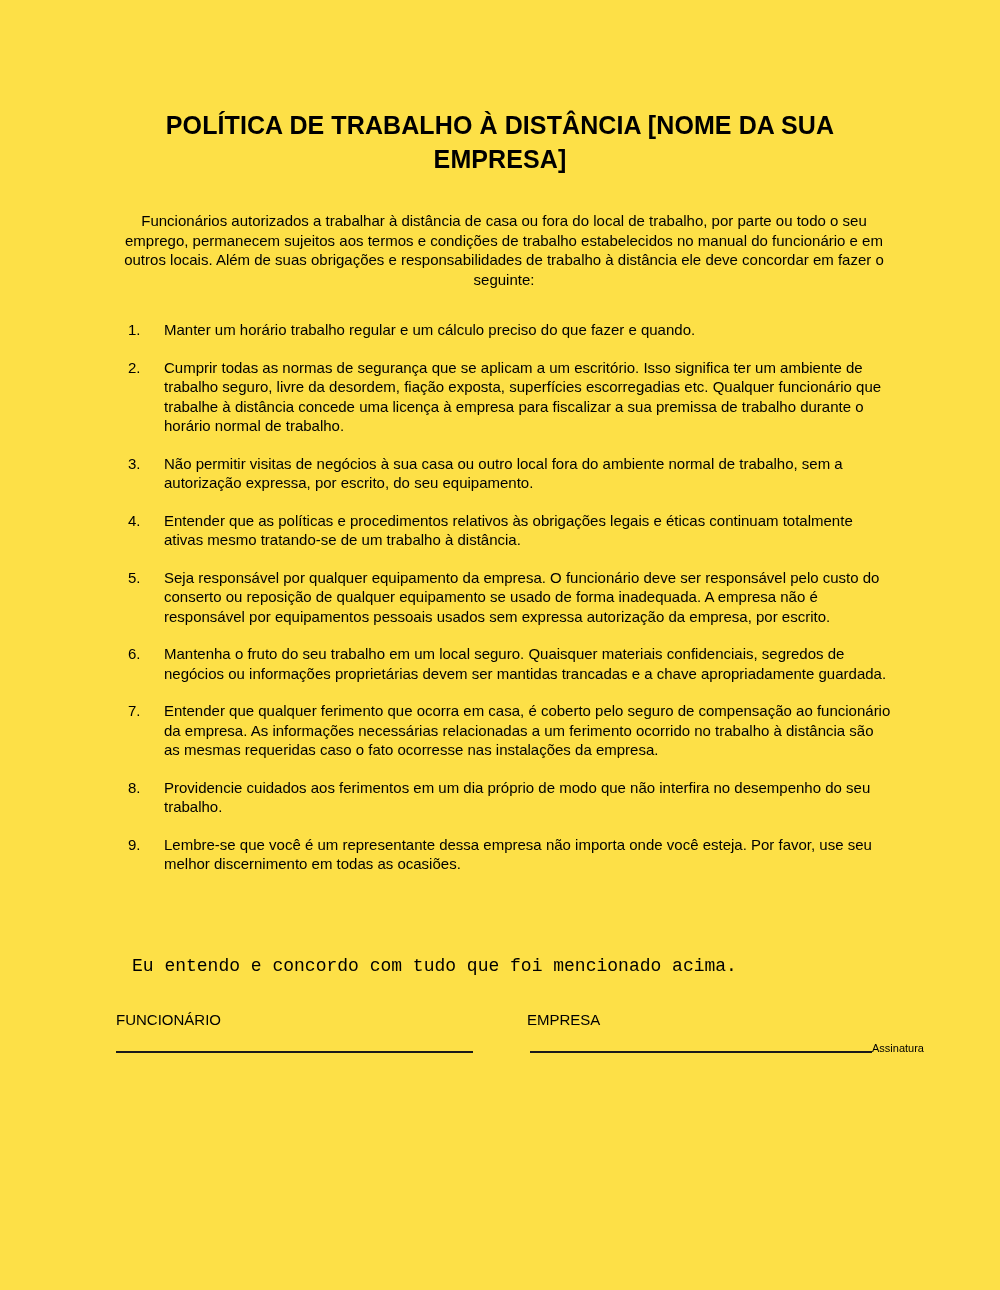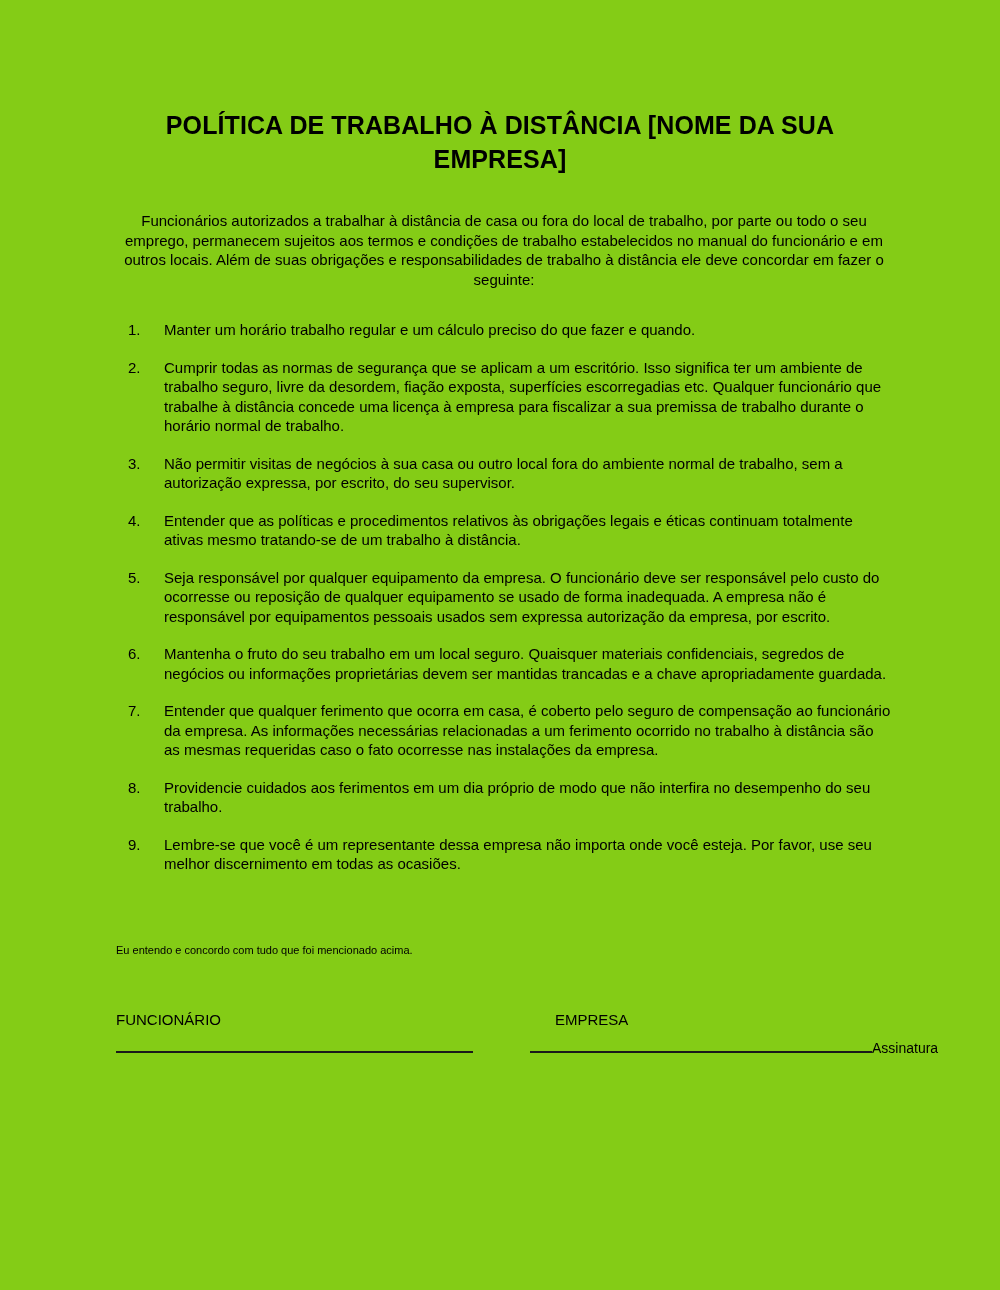--- a/index.html
+++ b/index.html
@@ -14,21 +14,21 @@
     font-family: "Liberation Sans", sans-serif;
     color: #000000;
     -webkit-font-smoothing: antialiased;
   }
 
   .page {
     position: relative;
     width: 1000px;
     height: 1290px;
     box-sizing: border-box;
-    background: #84cc16;
+    background: #fde047;
     overflow: hidden;
   }
 
   
   .doc-title {
     position: absolute;
     left: 140px;
     top: 108px;
     width: 720px;
     margin: 0;
@@ -81,42 +81,43 @@
   .clause-text {
     display: block;
   }
 
   
   .agreement {
     position: absolute;
     left: 116px;
     top: 941px;
     width: 776px;
-    margin: 0;
-    font-size: 11px;
-    line-height: 19.5px;
+    margin: 16px;
+    font-size: 18px;
+    line-height: 19.5px;
+    font-family: Liberation Mono, monospace;
   }
 
   
   .sig-headings {
     position: absolute;
     left: 116px;
     top: 1010px;
     width: 776px;
     height: 20px;
   }
   .sig-heading {
     position: absolute;
     top: 0;
     font-size: 15px;
     line-height: 19.5px;
     white-space: nowrap;
   }
   .sig-heading.employee { left: 0; }
-  .sig-heading.company  { left: 411px; margin-left: 28px; }
+  .sig-heading.company  { left: 411px; }
 
   .sig-rows {
     position: absolute;
     left: 116px;
     top: 1034px;
     width: 884px;
   }
   .sig-row {
     position: relative;
     height: 57px;
@@ -126,21 +127,21 @@
     top: 17px;
     height: 0;
     border-bottom: 2px solid #1a1a1a;
   }
   .sig-rule.left  { left: 0;     width: 357px; }
   .sig-rule.right { left: 414px; width: 342px; }
   .sig-label {
     position: absolute;
     left: 756px;
     top: 5px;
-    font-size: 14px;
+    font-size: 11px;
     line-height: 19.5px;
     white-space: nowrap;
   }
 </style>
 </head>
 <body>
 
 <div class="page">
 
   <h1 class="doc-title">POLÍTICA DE TRABALHO À DISTÂNCIA [NOME DA SUA EMPRESA]</h1>
@@ -151,29 +152,29 @@
     <li class="clause">
       <span class="clause-num">1.</span>
       <span class="clause-text">Manter um horário trabalho regular e um cálculo preciso do que fazer e quando.</span>
     </li>
     <li class="clause">
       <span class="clause-num">2.</span>
       <span class="clause-text">Cumprir todas as normas de segurança que se aplicam a um escritório. Isso significa ter um ambiente de trabalho seguro, livre da desordem, fiação exposta, superfícies escorregadias etc. Qualquer funcionário que trabalhe à distância concede uma licença à empresa para fiscalizar a sua premissa de trabalho durante o horário normal de trabalho.</span>
     </li>
     <li class="clause">
       <span class="clause-num">3.</span>
-      <span class="clause-text">Não permitir visitas de negócios à sua casa ou outro local fora do ambiente normal de trabalho, sem a autorização expressa, por escrito, do seu supervisor.</span>
+      <span class="clause-text">Não permitir visitas de negócios à sua casa ou outro local fora do ambiente normal de trabalho, sem a autorização expressa, por escrito, do seu equipamento.</span>
     </li>
     <li class="clause">
       <span class="clause-num">4.</span>
       <span class="clause-text">Entender que as políticas e procedimentos relativos às obrigações legais e éticas continuam totalmente ativas mesmo tratando-se de um trabalho à distância.</span>
     </li>
     <li class="clause">
       <span class="clause-num">5.</span>
-      <span class="clause-text">Seja responsável por qualquer equipamento da empresa. O funcionário deve ser responsável pelo custo do ocorresse ou reposição de qualquer equipamento se usado de forma inadequada. A empresa não é responsável por equipamentos pessoais usados sem expressa autorização da empresa, por escrito.</span>
+      <span class="clause-text">Seja responsável por qualquer equipamento da empresa. O funcionário deve ser responsável pelo custo do conserto ou reposição de qualquer equipamento se usado de forma inadequada. A empresa não é responsável por equipamentos pessoais usados sem expressa autorização da empresa, por escrito.</span>
     </li>
     <li class="clause">
       <span class="clause-num">6.</span>
       <span class="clause-text">Mantenha o fruto do seu trabalho em um local seguro. Quaisquer materiais confidenciais, segredos de negócios ou informações proprietárias devem ser mantidas trancadas e a chave apropriadamente guardada.</span>
     </li>
     <li class="clause">
       <span class="clause-num">7.</span>
       <span class="clause-text">Entender que qualquer ferimento que ocorra em casa, é coberto pelo seguro de compensação ao funcionário da empresa. As informações necessárias relacionadas a um ferimento ocorrido no trabalho à distância são as mesmas requeridas caso o fato ocorresse nas instalações da empresa.</span>
     </li>
     <li class="clause">

